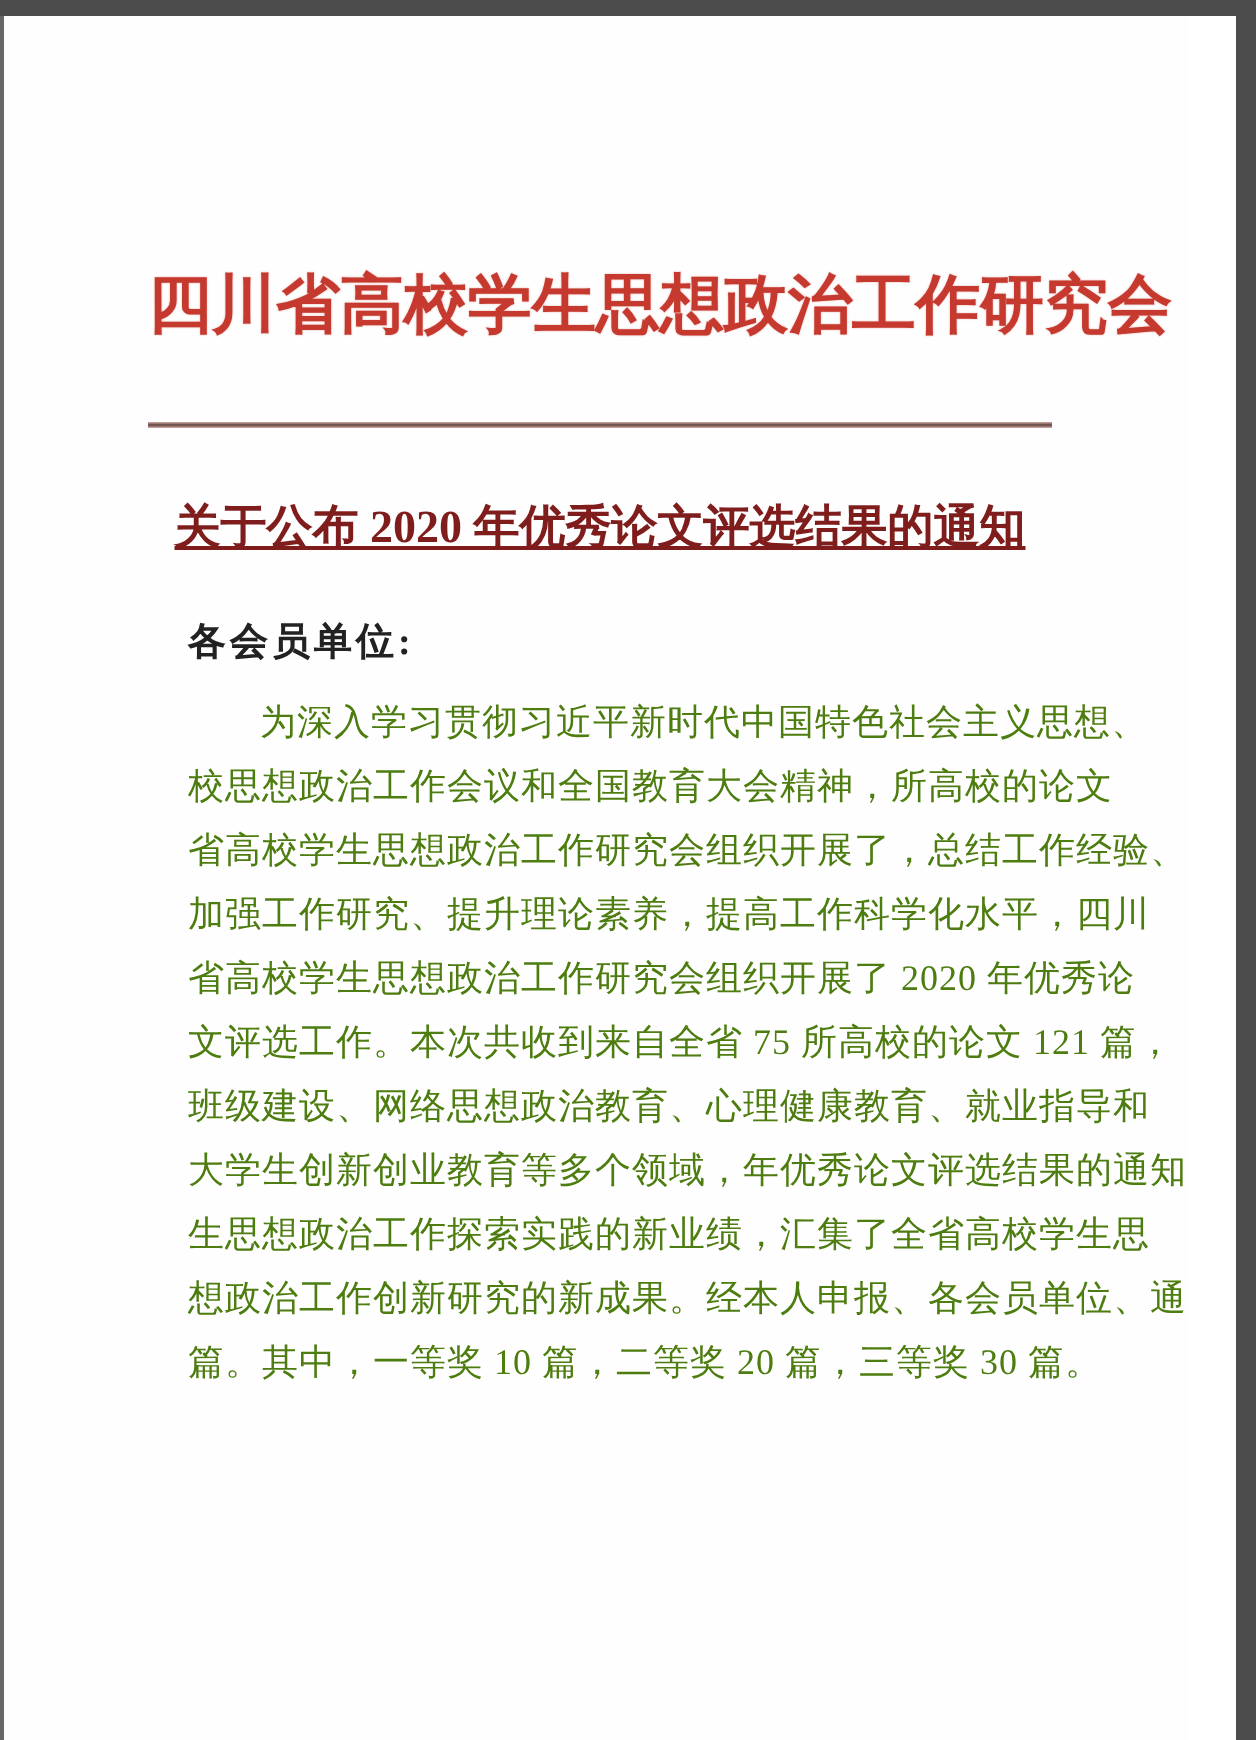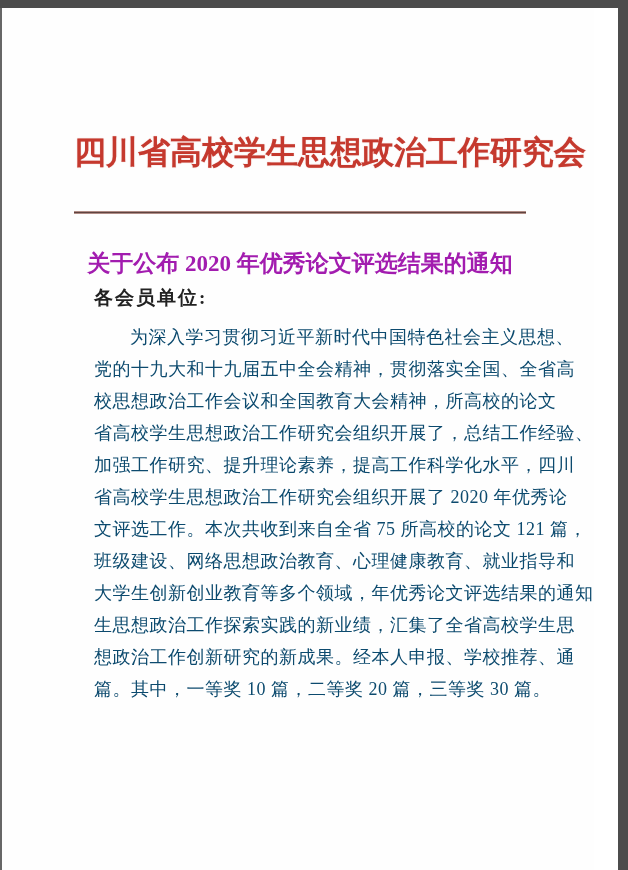--- a/index.html
+++ b/index.html
@@ -59,37 +59,38 @@
       var(--divider_edge, #d9b0a8) 0%,
       var(--divider_core, #5f4440) 50%,
       var(--divider_edge, #d9b0a8) 100%);
   }
   .doc-title {
     margin: 35px 0 0 0;
     text-align: center;
     font-size: 23px;
     line-height: 30px;
     font-weight: 700;
-    color: #a21caf;
+    color: #7f1d1d;
     white-space: nowrap;
+    text-decoration: underline;
   }
   .salutation {
-    margin-top: 6px;
+    margin-top: 30px;
     padding-left: 20px;
     font-size: 19px;
     line-height: 25px;
     font-weight: 600;
     color: #222222;
     letter-spacing: 2px;
   }
   .body-text {
     margin-top: 11px;
     padding-left: 20px;
     padding-right: 10px;
-    color: #0c4a6e;
+    color: #4d7c0f;
   }
   .body-text .line {
     font-size: 18px;
     line-height: 32px;
     letter-spacing: 0.5px;
     text-align: justify;
     text-align-last: justify;
     white-space: nowrap;
   }
   .body-text .line:first-child {
@@ -107,26 +108,25 @@
 <div class="scan-edge-left"></div>
 
 <div class="page">
   <div class="content">
     <div class="letterhead">四川省高校学生思想政治工作研究会</div>
     <div class="red-divider"></div>
     <h1 class="doc-title">关于公布 2020 年优秀论文评选结果的通知</h1>
     <div class="salutation">各会员单位:</div>
     <div class="body-text">
         <div class="line">为深入学习贯彻习近平新时代中国特色社会主义思想、</div>
-        <div class="line">党的十九大和十九届五中全会精神，贯彻落实全国、全省高</div>
         <div class="line">校思想政治工作会议和全国教育大会精神，所高校的论文</div>
         <div class="line">省高校学生思想政治工作研究会组织开展了，总结工作经验、</div>
         <div class="line">加强工作研究、提升理论素养，提高工作科学化水平，四川</div>
         <div class="line">省高校学生思想政治工作研究会组织开展了 2020 年优秀论</div>
         <div class="line">文评选工作。本次共收到来自全省 75 所高校的论文 121 篇，</div>
         <div class="line">班级建设、网络思想政治教育、心理健康教育、就业指导和</div>
         <div class="line">大学生创新创业教育等多个领域，年优秀论文评选结果的通知</div>
         <div class="line">生思想政治工作探索实践的新业绩，汇集了全省高校学生思</div>
-        <div class="line">想政治工作创新研究的新成果。经本人申报、学校推荐、通</div>
+        <div class="line">想政治工作创新研究的新成果。经本人申报、各会员单位、通</div>
         <div class="line">篇。其中，一等奖 10 篇，二等奖 20 篇，三等奖 30 篇。</div>
       </div>
   </div>
 </div>
 
 </body></html>

